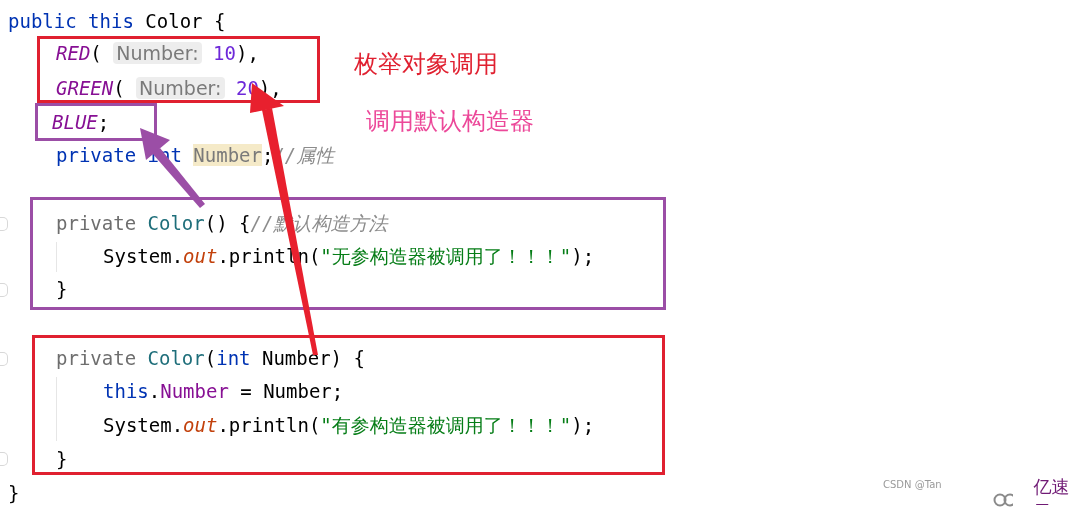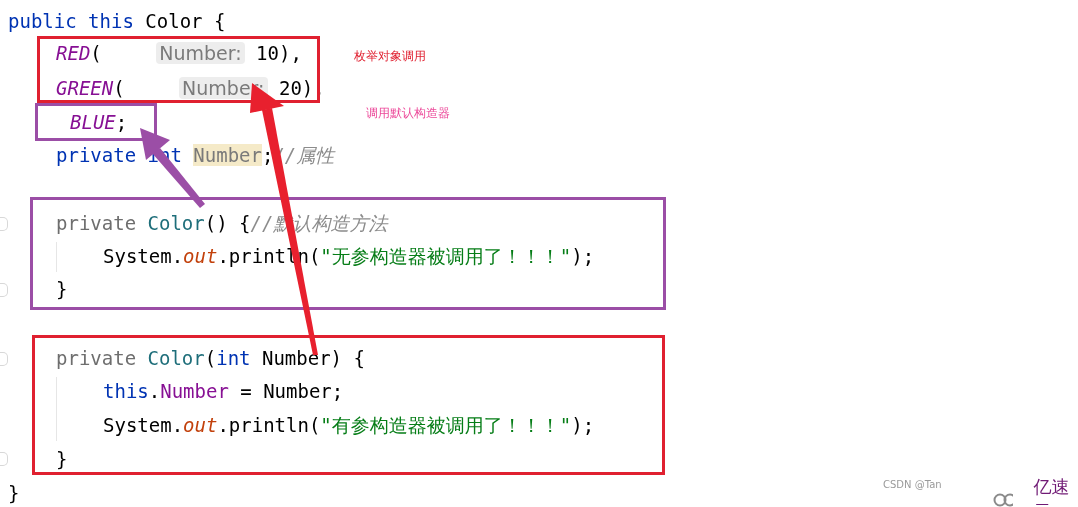--- a/index.html
+++ b/index.html
@@ -2,49 +2,49 @@
 <html><head>
 <meta charset="utf-8">
 <style>
   html, body { margin: 0; padding: 0; background: #ffffff; }
   body { width: 1078px; height: 507px; position: relative; overflow: hidden;
          font-family: "DejaVu Sans Mono", "Liberation Mono", monospace; }
   .line { position: absolute; white-space: pre; font-size: 19px; height: 30px; line-height: 30px; }
   .kw { color: #0033b3; }
   .kw-gray { color: #6e6e6e; }
   .const { color: #871094; font-style: italic; }
-  .num { color: #000000; }
+  .num { color: #6d28d9; }
   .cls { color: #1e6e7a; }
   .field { color: #871094; }
   .str { color: #067d17; }
   .cmt { color: #8c8c8c; font-style: italic; }
   .static { color: #c2410c; font-style: italic; }
   .hint { background: #ededed; color: #7a7a7a; border-radius: 4px; padding: 0 3px;
-          font-family: "DejaVu Sans", "Liberation Sans", sans-serif; font-size: 19px; margin-left: 43px; }
+          font-family: "DejaVu Sans", "Liberation Sans", sans-serif; font-size: 19px; }
   .hl { background: #f5eac8; color: #7a7a7a; }
   .box { position: absolute; box-sizing: border-box; }
   .box-red { border: 3px solid #e02030; }
   .box-purple { border: 3px solid #9b4ea6; }
-  .ann { position: absolute; font-family: Liberation Mono, monospace; font-size: 12px; }
+  .ann { position: absolute; font-family: Liberation Mono, monospace; font-size: 24px; }
   .gutter-icon { position: absolute; left: -2px; width: 10px; height: 14px; border: 1.5px solid #d8d8d8;
                  border-left: none; border-radius: 0 5px 5px 0; box-sizing: border-box; }
   .guide { position: absolute; width: 1px; background: #e6e6e6; }
   .watermark { position: absolute; font-family: "DejaVu Sans", "Liberation Sans", sans-serif; color: #9a9a9a; font-size: 10px; }
   svg.arrows { position: absolute; left: 0; top: 0; }
 </style>
 </head>
 <body>
 
 <div class="line" style="left:8px; top:6px;"><span class="kw">public</span> <span class="kw">this</span> <span>Color</span> <span>{</span></div>
 
 <div class="line" style="left:56px; top:38px;"><span class="const">RED</span><span>(</span> <span class="hint">Number:</span> <span class="num">10</span><span>),</span></div>
 
 <div class="line" style="left:56px; top:73px;"><span class="const">GREEN</span><span>(</span> <span class="hint">Number:</span> <span class="num">20</span><span>),</span></div>
 
-<div class="line" style="left:70px; top:107px;"><span class="const">BLUE</span><span>;</span></div>
+<div class="line" style="left:52px; top:107px;"><span class="const">BLUE</span><span>;</span></div>
 
 <div class="line" style="left:56px; top:140px;"><span class="kw">private</span> <span class="kw">int</span> <span class="hl">Number</span><span>;</span><span class="cmt">//属性</span></div>
 
 <div class="line" style="left:56px; top:208px;"><span class="kw-gray">private</span> <span class="cls">Color</span><span>() {</span><span class="cmt">//默认构造方法</span></div>
 <div class="line" style="left:103px; top:241px;"><span>System.</span><span class="static">out</span><span>.println(</span><span class="str">"无参构造器被调用了！！！"</span><span>);</span></div>
 <div class="line" style="left:56px; top:274px;"><span>}</span></div>
 
 <div class="line" style="left:56px; top:343px;"><span class="kw-gray">private</span> <span class="cls">Color</span><span>(</span><span class="kw">int</span><span> Number) {</span></div>
 <div class="line" style="left:103px; top:376px;"><span class="kw">this</span><span>.</span><span class="field">Number</span><span> = Number;</span></div>
 <div class="line" style="left:103px; top:410px;"><span>System.</span><span class="static">out</span><span>.println(</span><span class="str">"有参构造器被调用了！！！"</span><span>);</span></div>

